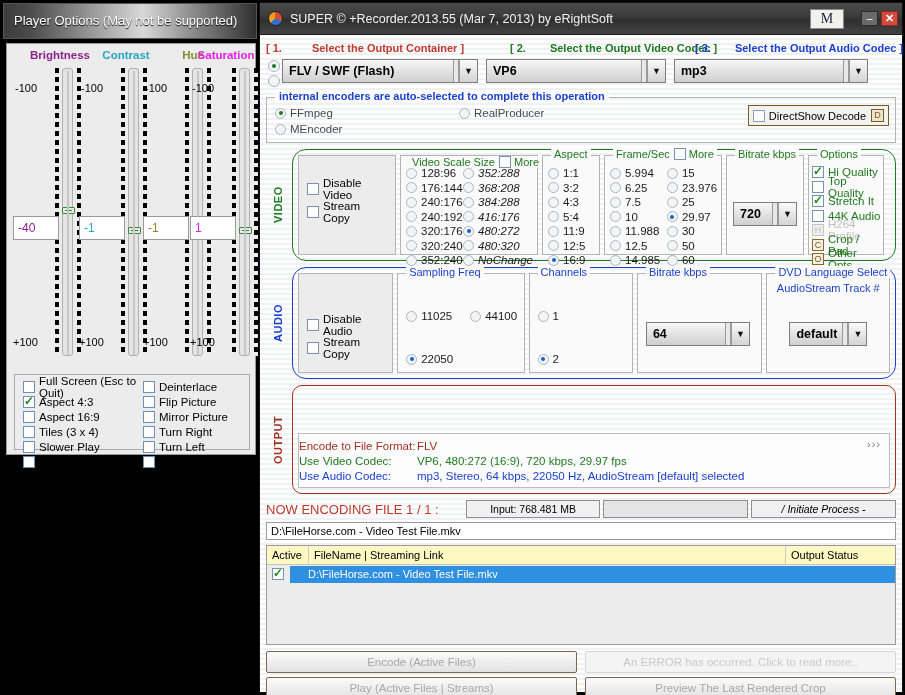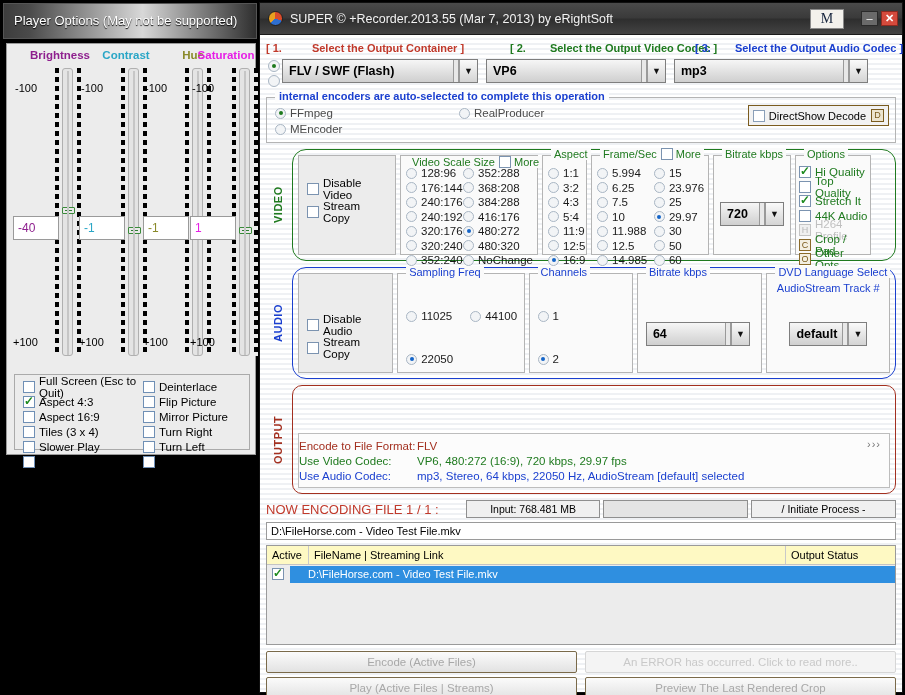--- a/index.html
+++ b/index.html
@@ -262,21 +262,21 @@
 
   
   #enc-row { display: flex; align-items: center; margin-top: 5px; height: 20px; }
   #enc-title { color: #c0392b; font-size: 13px; width: 200px; }
   .flatbtn {
     border: 1px solid #8f8f8f; background: #f0f0f0;
     font-size: 10.5px; text-align: center; line-height: 16px; height: 18px;
   }
   #enc-input { width: 135px; }
   #enc-progress { width: 145px; background: #e4e4e4; margin-left: 3px; }
-  #enc-initiate { width: 145px; margin-left: 3px; }
+  #enc-initiate { width: 145px; margin-left: 3px; font-style: italic; }
   #path-bar {
     margin-top: 3px; height: 18px; background: #fff; border: 1px solid #9a9a9a;
     font-size: 11px; line-height: 16px; padding-left: 4px;
   }
 
   
   #filelist { margin-top: 5px; border: 1px solid #9a9a9a; background: #ececec; height: 100px; }
   #fl-head { display: flex; background: #fef9c3; border-bottom: 1px solid #c4c4c4; height: 19px; font-size: 11px; }
   #fl-head > div { line-height: 18px; padding-left: 5px; }
   #flh-active { width: 42px; border-right: 1px solid #c9c9c9; }
@@ -535,21 +535,21 @@
                     </div>
                   <div class="opt-line">
                       <span class="radio small"></span>
                       <span>320:240</span>
                     </div>
                   <div class="opt-line">
                       <span class="radio small"></span>
                       <span>352:240</span>
                     </div>
                 </div>
-                <div style="width:70px;">
+                <div style="width:70px;font-style:italic;">
                   <div class="opt-line">
                       <span class="radio small"></span>
                       <span>352:288</span>
                     </div>
                   <div class="opt-line">
                       <span class="radio small"></span>
                       <span>368:208</span>
                     </div>
                   <div class="opt-line">
                       <span class="radio small"></span>
@@ -568,21 +568,21 @@
                       <span>480:320</span>
                     </div>
                   <div class="opt-line">
                       <span class="radio small"></span>
                       <span>NoChange</span>
                     </div>
                 </div>
               </div>
             </div>
 
-            <div class="gpanel" style="width:45px;height:100px;padding:10px 12px 0 5px;">
+            <div class="gpanel" style="width:58px;height:100px;padding:10px 12px 0 5px;">
               <span class="legend green-legend">Aspect</span>
               <div>
                 <div class="opt-line">
                     <span class="radio small"></span>
                     <span>1:1</span>
                   </div>
                 <div class="opt-line">
                     <span class="radio small"></span>
                     <span>3:2</span>
                   </div>

